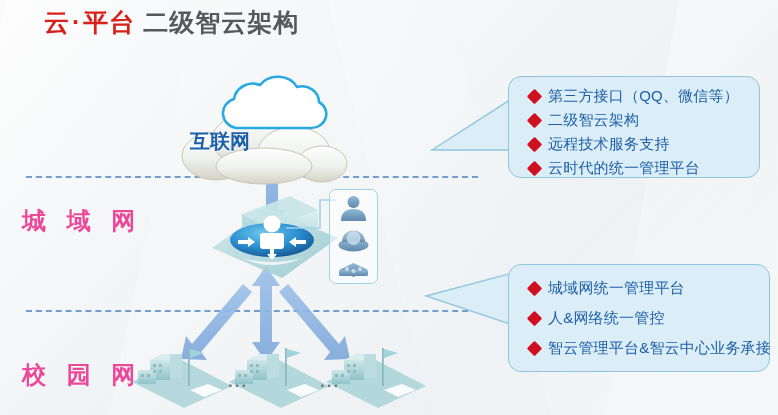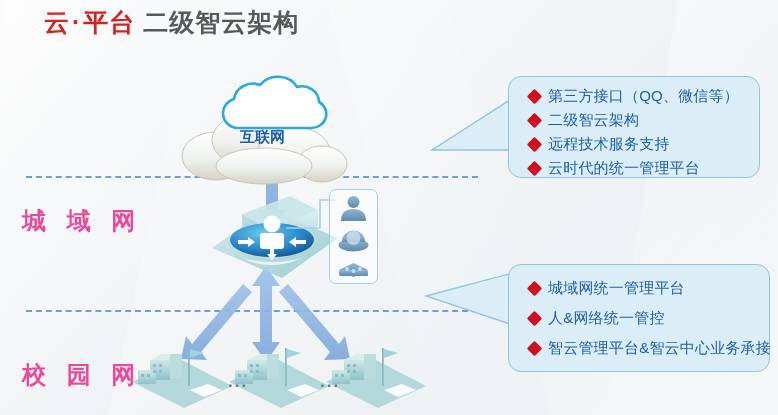--- a/index.html
+++ b/index.html
@@ -29,21 +29,21 @@
   
   .divider{border-top:2px dashed #5b8fc9;height:0;opacity:.85;}
   #div1{left:26px;top:176px;width:452px;}
   #div2{left:26px;top:310px;width:452px;}
 
   
   #cloud-internet{left:176px;top:108px;width:175px;height:78px;}
   #cloud-zhiyun{left:214px;top:74px;width:125px;height:62px;}
   #cloud-zhiyun-text{left:214px;top:88px;width:125px;text-align:center;color:#d8211b;font-size:16px;font-weight:bold;
                      letter-spacing:.5px;text-shadow:0 1px 1px rgba(255,255,255,.9);}
-  #cloud-internet-text{left:190px;top:128px;width:95px;text-align:right;color:#1b5fa8;font-size:15px;font-weight:bold;
+  #cloud-internet-text{left:190px;top:128px;width:95px;text-align:left;color:#1b5fa8;font-size:20px;font-weight:bold;
                        text-shadow:0 1px 1px rgba(255,255,255,.95);}
 
   
   #platform-label{left:120px;top:216px;width:92px;text-align:center;color:#d8211b;font-size:15px;font-weight:bold;
                   line-height:19px;text-shadow:0 1px 1px rgba(255,255,255,.9);}
 
   
   #icon-panel{left:329px;top:189px;width:47px;height:93px;border:1.6px solid #9ed2e6;border-radius:7px;
               background:rgba(255,255,255,.55);}
 

